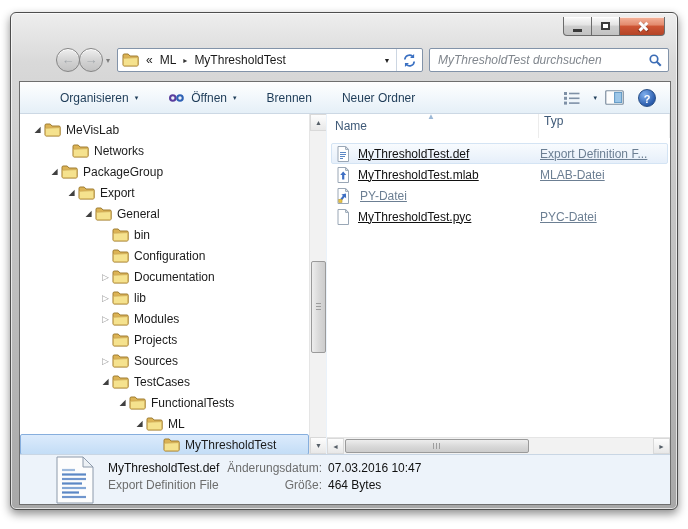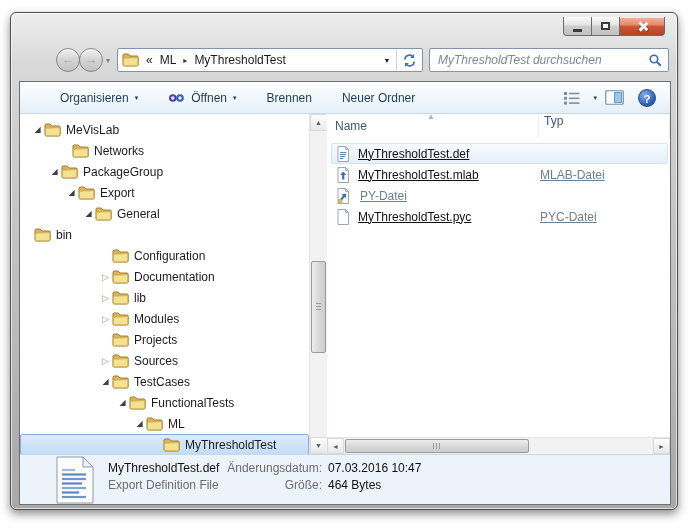--- a/index.html
+++ b/index.html
@@ -280,21 +280,21 @@
           <div class="tree-row" style="padding-left: 61px;">
             <span class="expander expanded">◢</span>
             <span class="tree-folder">
               <svg width="17" height="14" viewBox="0 0 17 14">
                 <path d="M1 2.2C1 1.5 1.5 1 2.2 1h4l1.8 2h7c.7 0 1.2.5 1.2 1.2V11.8c0 .7-.5 1.2-1.2 1.2H2.2C1.5 13 1 12.5 1 11.8z" fill="#dcb355" stroke="#9e7d33"></path>
                 <path d="M1.4 5.2L15.8 4.6V11.8c0 .6-.5 1-1 1H2.4c-.6 0-1-.4-1-1z" fill="#f5e28e" stroke="#cba855" stroke-width=".8"></path>
               </svg>
             </span>
             <span class="tree-label">General</span>
           </div>
-          <div class="tree-row" style="">
+          <div class="tree-row" style="padding-left: 78px;">
             <span class="expander none"></span>
             <span class="tree-folder">
               <svg width="17" height="14" viewBox="0 0 17 14">
                 <path d="M1 2.2C1 1.5 1.5 1 2.2 1h4l1.8 2h7c.7 0 1.2.5 1.2 1.2V11.8c0 .7-.5 1.2-1.2 1.2H2.2C1.5 13 1 12.5 1 11.8z" fill="#dcb355" stroke="#9e7d33"></path>
                 <path d="M1.4 5.2L15.8 4.6V11.8c0 .6-.5 1-1 1H2.4c-.6 0-1-.4-1-1z" fill="#f5e28e" stroke="#cba855" stroke-width=".8"></path>
               </svg>
             </span>
             <span class="tree-label">bin</span>
           </div>
           <div class="tree-row" style="padding-left: 78px;">
@@ -418,20 +418,21 @@
         <div class="file-rows">
             <div class="file-row selected">
               <span class="fr-icon">
                 <svg width="16" height="16" viewBox="0 0 16 16">
                   <path d="M3 .5H10.6L13.5 3.4V15.5H3z" fill="#fff" stroke="#9aa7b6"></path>
                   <path d="M10.6 .5V3.4H13.5z" fill="#eceff3" stroke="#9aa7b6"></path>
                   <path d="M5 6.5H11M5 8.5H11M5 10.5H10M5 12.5H8" stroke="#5b87c5" stroke-width="1"></path>
                 </svg>
               </span>
               <span class="fr-name"><span>MyThresholdTest.def</span></span>
+              <span class="fr-type">Export Definition F...</span>
             </div>
             <div class="file-row">
               <span class="fr-icon">
                 <svg width="16" height="16" viewBox="0 0 16 16">
                   <path d="M3 .5H10.6L13.5 3.4V15.5H3z" fill="#fff" stroke="#9aa7b6"></path>
                   <path d="M10.6 .5V3.4H13.5z" fill="#eceff3" stroke="#9aa7b6"></path>
                   <path d="M8.2 4.5L11.2 8L9.3 8L9.3 12.5L7.1 12.5L7.1 8L5.2 8Z" fill="#3e6fc3"></path>
                 </svg>
               </span>
               <span class="fr-name"><span>MyThresholdTest.mlab</span></span>

